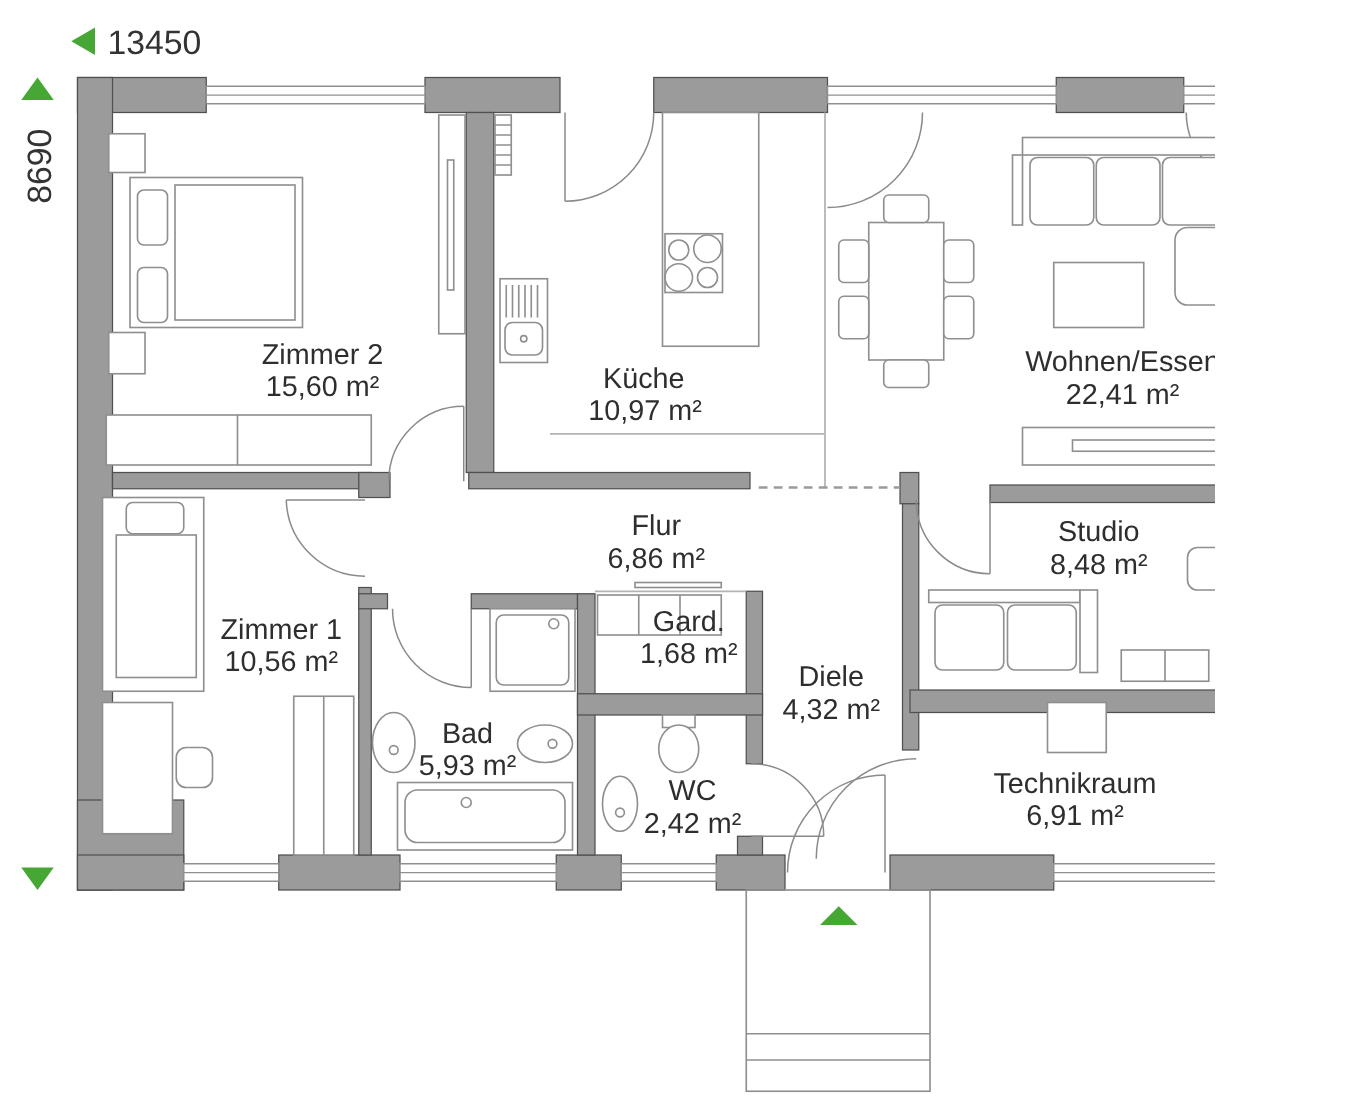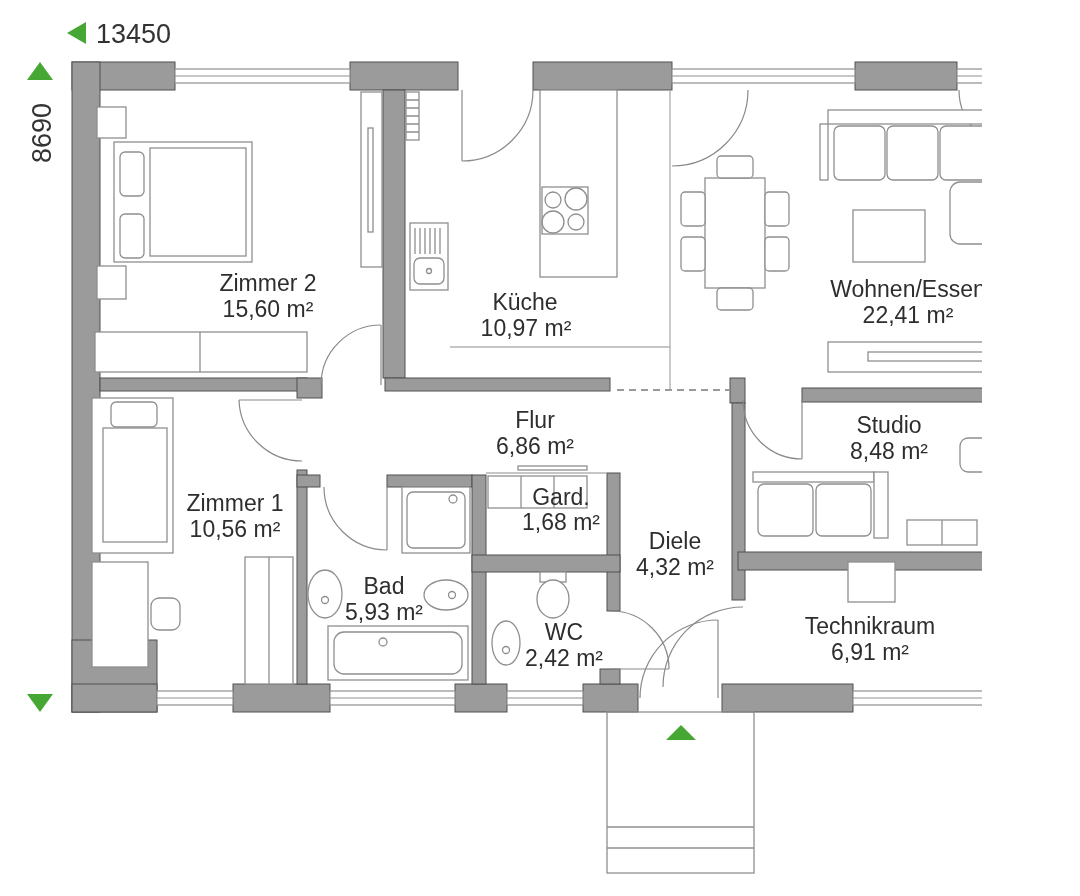--- a/index.html
+++ b/index.html
@@ -1,16 +1,16 @@
 <!DOCTYPE html>
 <html><head>
 <meta charset="utf-8">
 <style>
   html,body{margin:0;padding:0;background:#ffffff;}
-  .stage{position:relative;width:972px;height:896px;background:#ffffff;overflow:hidden;padding-left:10px;}
+  .stage{position:relative;width:972px;height:896px;background:#ffffff;overflow:hidden;}
   svg{display:block;}
   .wall{fill:#9b9b9b;stroke:#505050;stroke-width:1;}
   .win{fill:#ffffff;stroke:#8f8f8f;stroke-width:1.2;}
   .winline{stroke:#8f8f8f;stroke-width:1;}
   .furn{fill:#ffffff;stroke:#8f8f8f;stroke-width:1.3;}
   .furn-n{fill:none;stroke:#8f8f8f;stroke-width:1.3;}
   .door{fill:none;stroke:#8a8a8a;stroke-width:1.2;}
   .bnd{stroke:#b3b3b3;stroke-width:1.4;fill:none;}
   .dash{stroke:#9a9a9a;stroke-width:2;stroke-dasharray:7 5;fill:none;}
   .green{fill:#46a735;stroke:none;}

